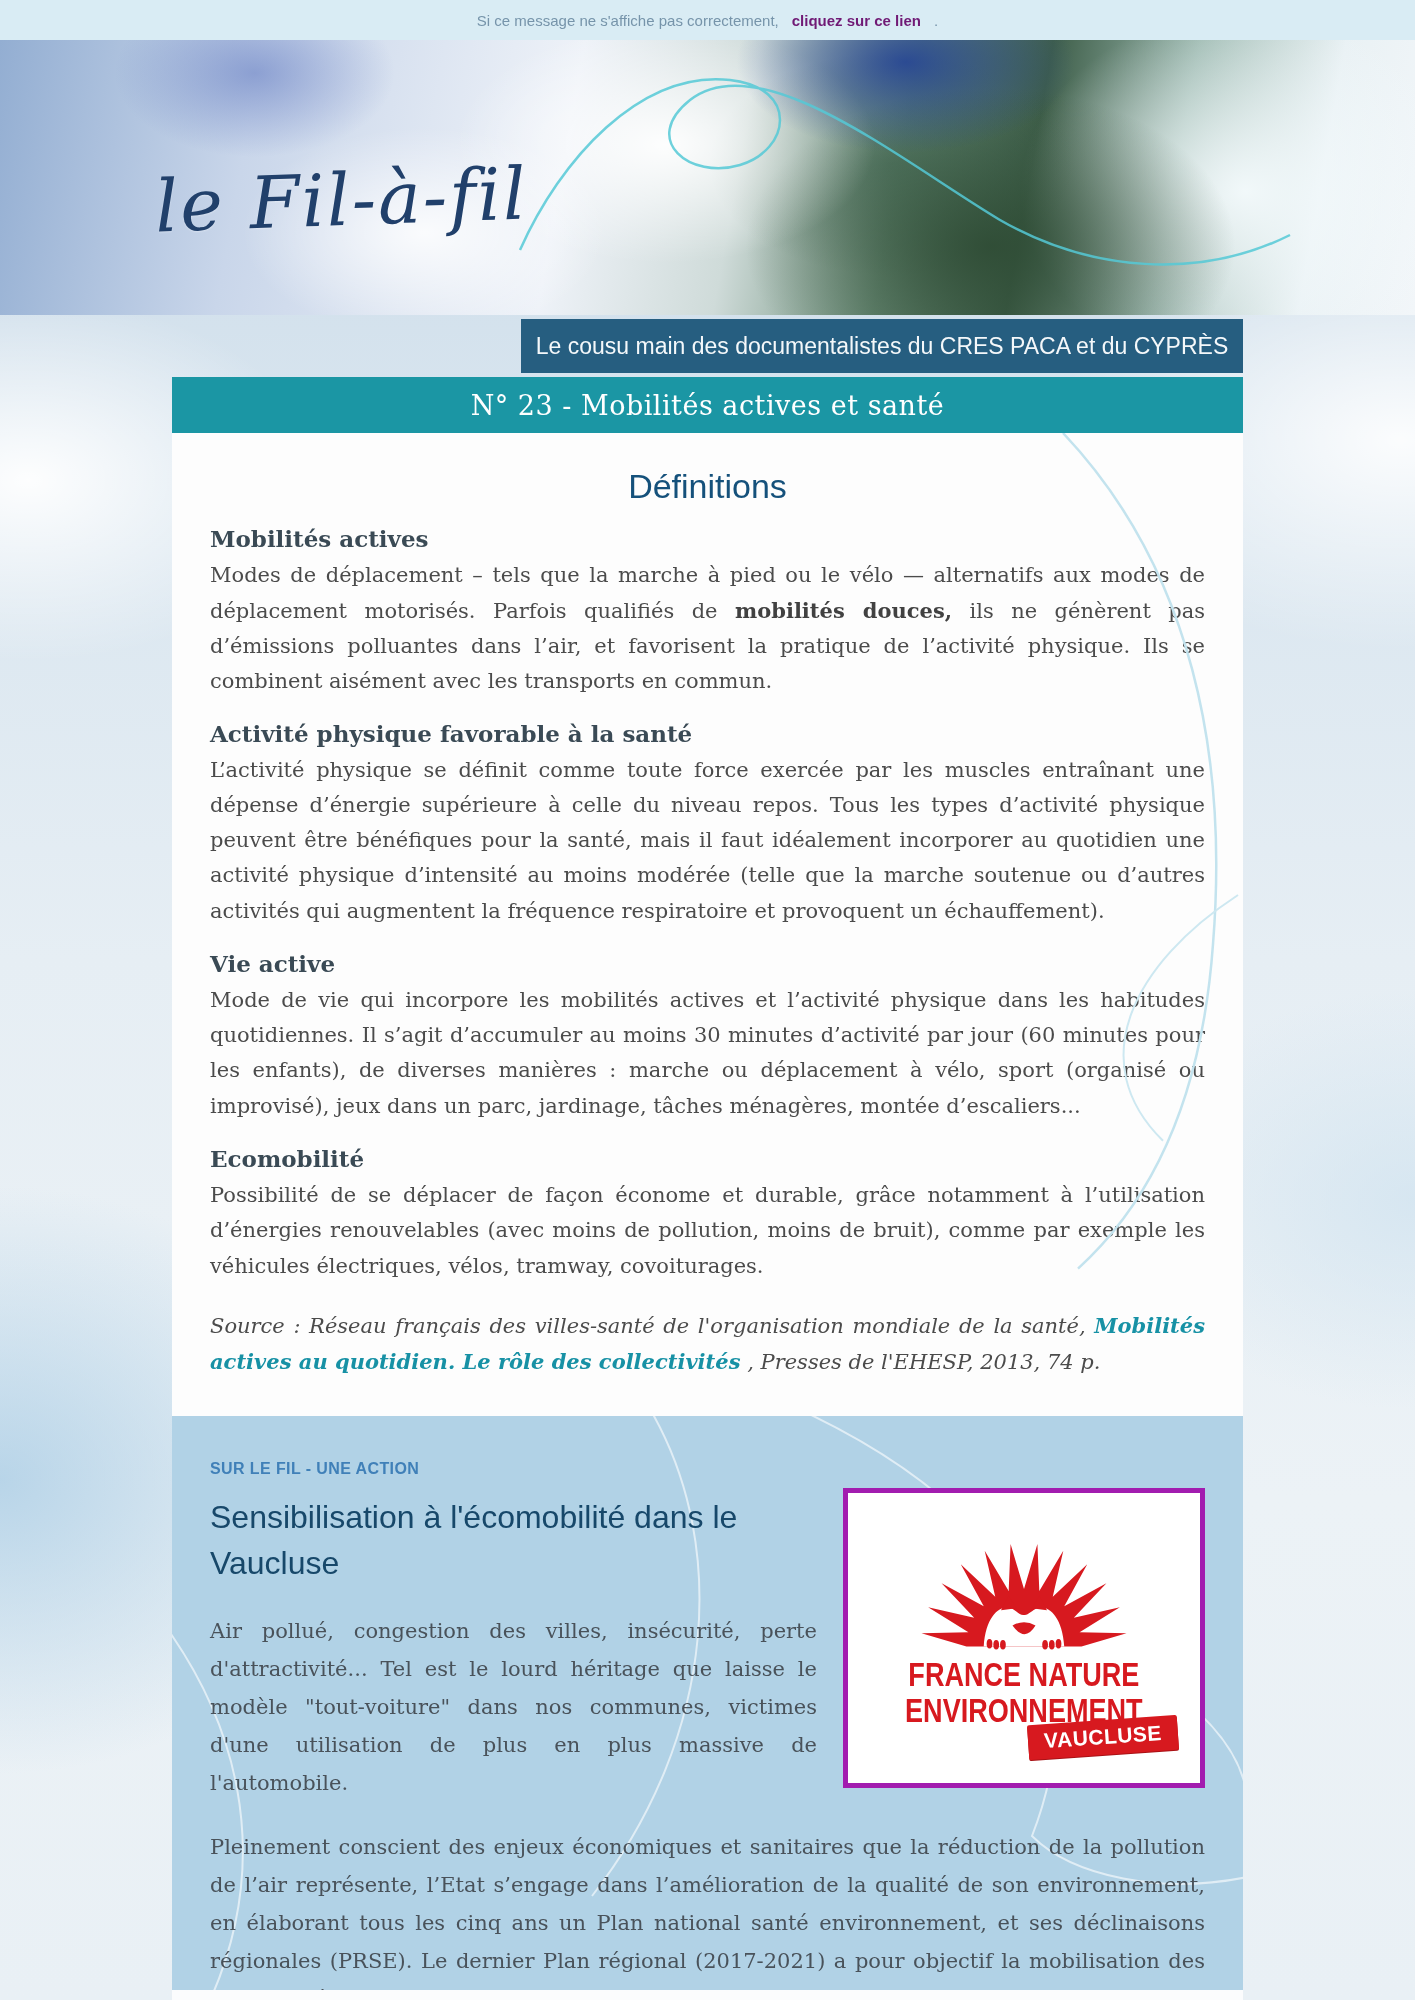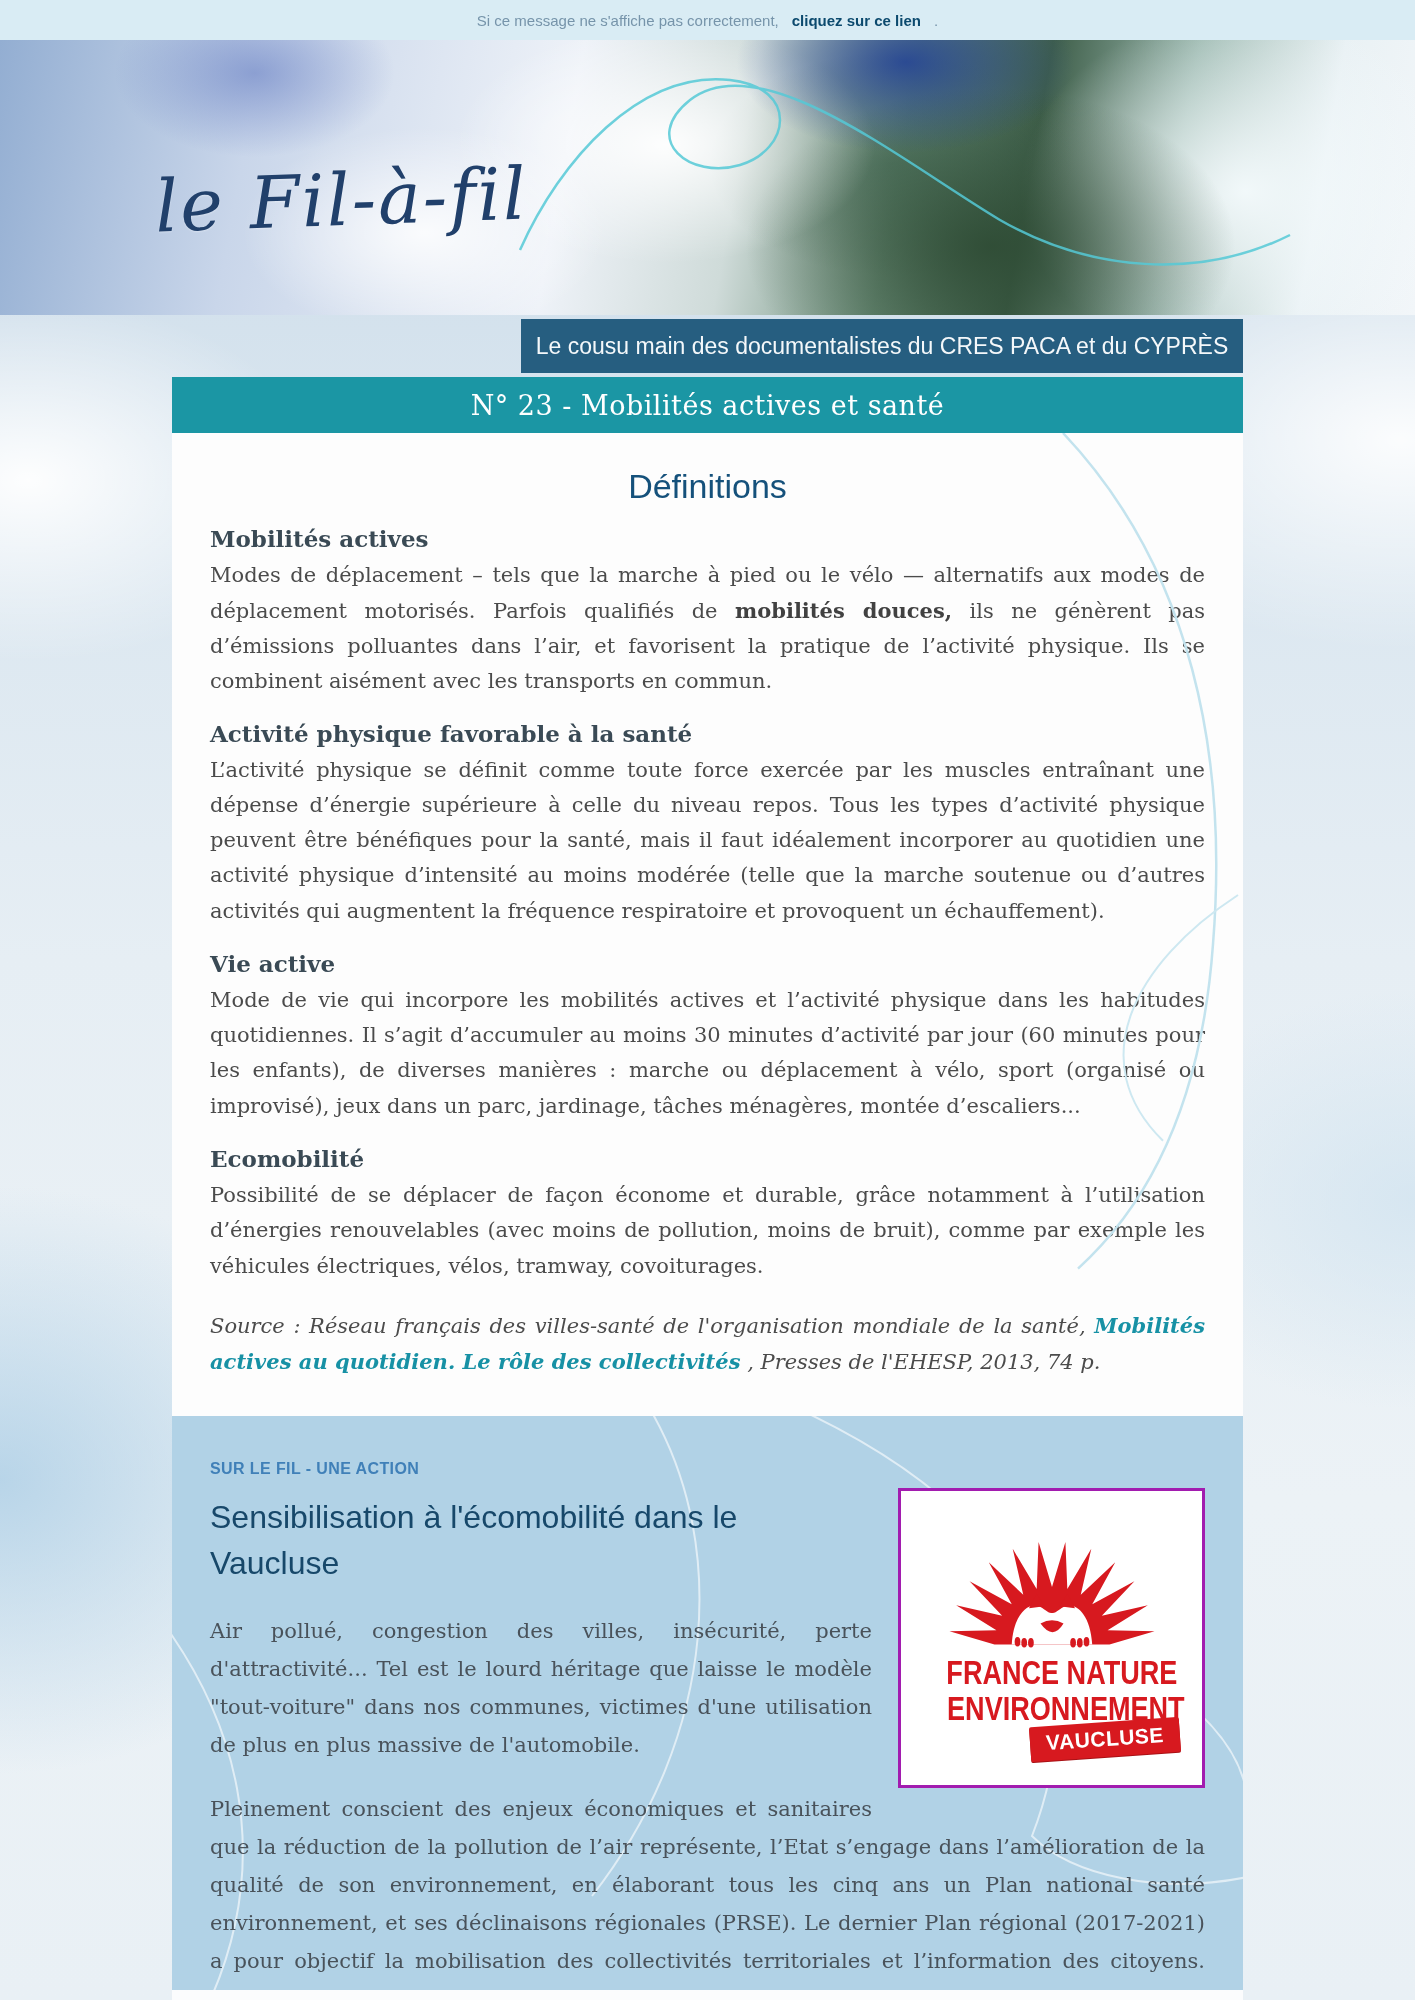--- a/index.html
+++ b/index.html
@@ -10,21 +10,21 @@
       radial-gradient(ellipse 420px 260px at 2% 24%, rgba(255,255,255,.95), rgba(255,255,255,0) 70%),
       radial-gradient(ellipse 500px 300px at 99% 22%, rgba(255,255,255,.9), rgba(255,255,255,0) 70%),
       radial-gradient(ellipse 520px 420px at 0% 74%, rgba(167,203,228,.75), rgba(167,203,228,0) 70%),
       radial-gradient(ellipse 420px 300px at 100% 60%, rgba(210,228,240,.8), rgba(210,228,240,0) 70%),
       linear-gradient(180deg,#c9d9e7 0%, #d8e5ef 22%, #e6eef4 48%, #ecf2f6 75%, #e9f0f5 100%);
   }
 
   
   .topbar { height:40px; background:#d9ecf4; display:flex; align-items:center; justify-content:center;
     font-family:"Liberation Sans", sans-serif; font-size:15px; color:#7694aa; gap:13px; }
-  .topbar a { color:#0c4a6e; font-weight:bold; text-decoration:none; }
+  .topbar a { color:#701a75; font-weight:bold; text-decoration:none; }
 
   
   .hero { position:relative; height:275px; overflow:hidden;
     background:
       radial-gradient(ellipse 260px 140px at 64% 8%, rgba(31,62,150,.85), rgba(31,62,150,0) 65%),
       radial-gradient(ellipse 300px 170px at 47% 38%, rgba(255,255,255,.95), rgba(255,255,255,0) 70%),
       radial-gradient(ellipse 260px 150px at 30% 70%, rgba(255,255,255,.85), rgba(255,255,255,0) 70%),
       radial-gradient(ellipse 200px 120px at 18% 12%, rgba(90,115,190,.55), rgba(90,115,190,0) 70%),
       radial-gradient(ellipse 340px 220px at 70% 75%, rgba(46,75,52,.9), rgba(46,75,52,0) 72%),
       radial-gradient(ellipse 260px 160px at 63% 45%, rgba(72,110,90,.65), rgba(72,110,90,0) 70%),
@@ -57,22 +57,22 @@
   .def-body b { color:#414141; }
   .source { font-size:21px; font-style:italic; color:#4b4b4b; line-height:36px; text-align:justify; margin-top:24px; }
   .source a { color:#1791a5; font-weight:bold; text-decoration:none; }
 
   
   .action { position:relative; width:1071px; margin:0 auto; background:#b1d2e6; height:600px;
     padding:44px 38px 0 38px; overflow:hidden; }
   .action-deco { position:absolute; inset:0; width:100%; height:100%; pointer-events:none; }
   .kicker { position:relative; font-family:"Liberation Sans", sans-serif; font-size:16px; font-weight:bold;
     color:#4080b8; letter-spacing:.4px; }
-  .fne-card { position:relative; float:right; width:307px; height:300px; background:#fff;
-    margin:10px 0 18px 26px; padding:14px 20px 0 20px; border:3px solid #a21caf; text-align:center; }
+  .fne-card { position:relative; float:right; width:362px; height:300px; background:#fff;
+    margin:10px 0 18px 26px; padding:14px 20px 0 20px; border:5px solid #a21caf; text-align:center; }
   .fne-text { font-family:"Liberation Sans", sans-serif; font-weight:bold; color:#d7191f;
     font-size:33px; line-height:34px; display:inline-block; transform:scaleX(.82); transform-origin:center;
     white-space:nowrap; margin-top:2px; }
   .fne-tag { position:absolute; right:22px; bottom:28px; background:#d7191f; color:#fff;
     font-family:"Liberation Sans", sans-serif; font-weight:bold; font-size:21px; letter-spacing:.5px;
     padding:5px 16px 6px 16px; transform:rotate(-4deg); border-radius:2px; box-shadow:0 1px 0 #a91216; }
   h2.action-title { position:relative; font-family:"Liberation Sans", sans-serif; font-size:32px; font-weight:400;
     color:#17486a; line-height:46px; margin-top:16px; }
   .action p.blue-body { position:relative; font-size:21px; color:#49525a; line-height:38px;
     text-align:justify; margin-top:26px; }

